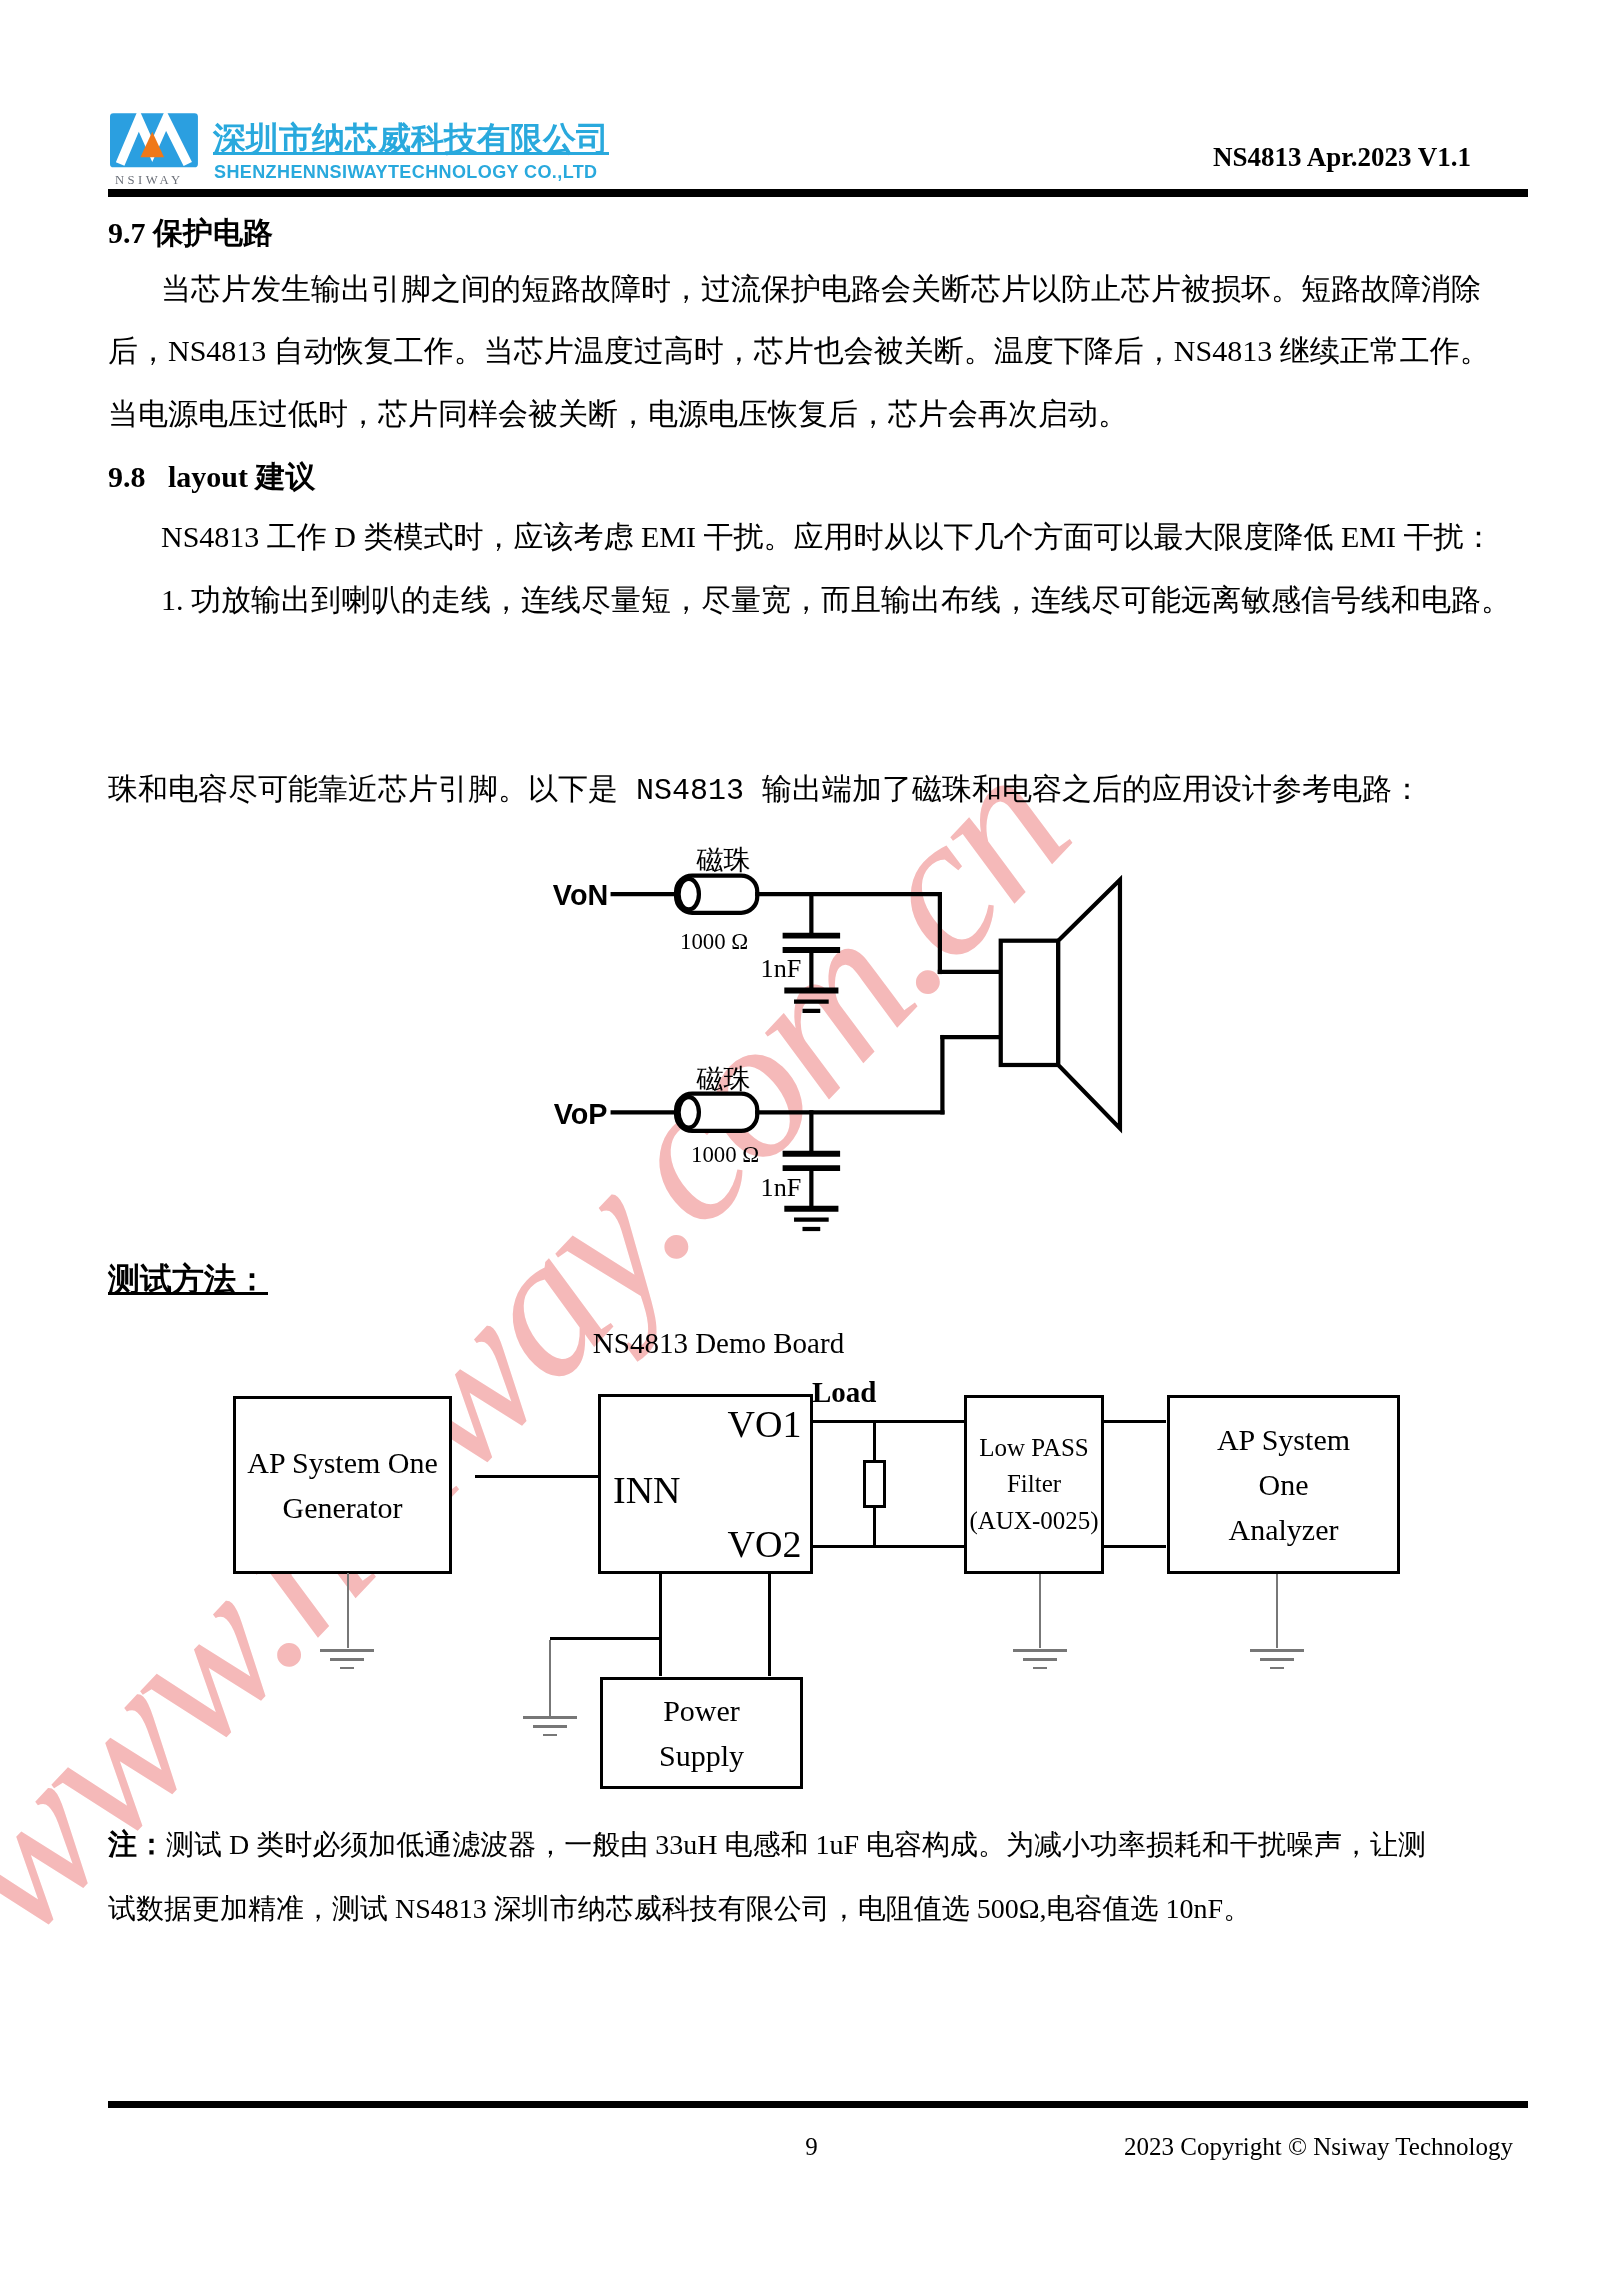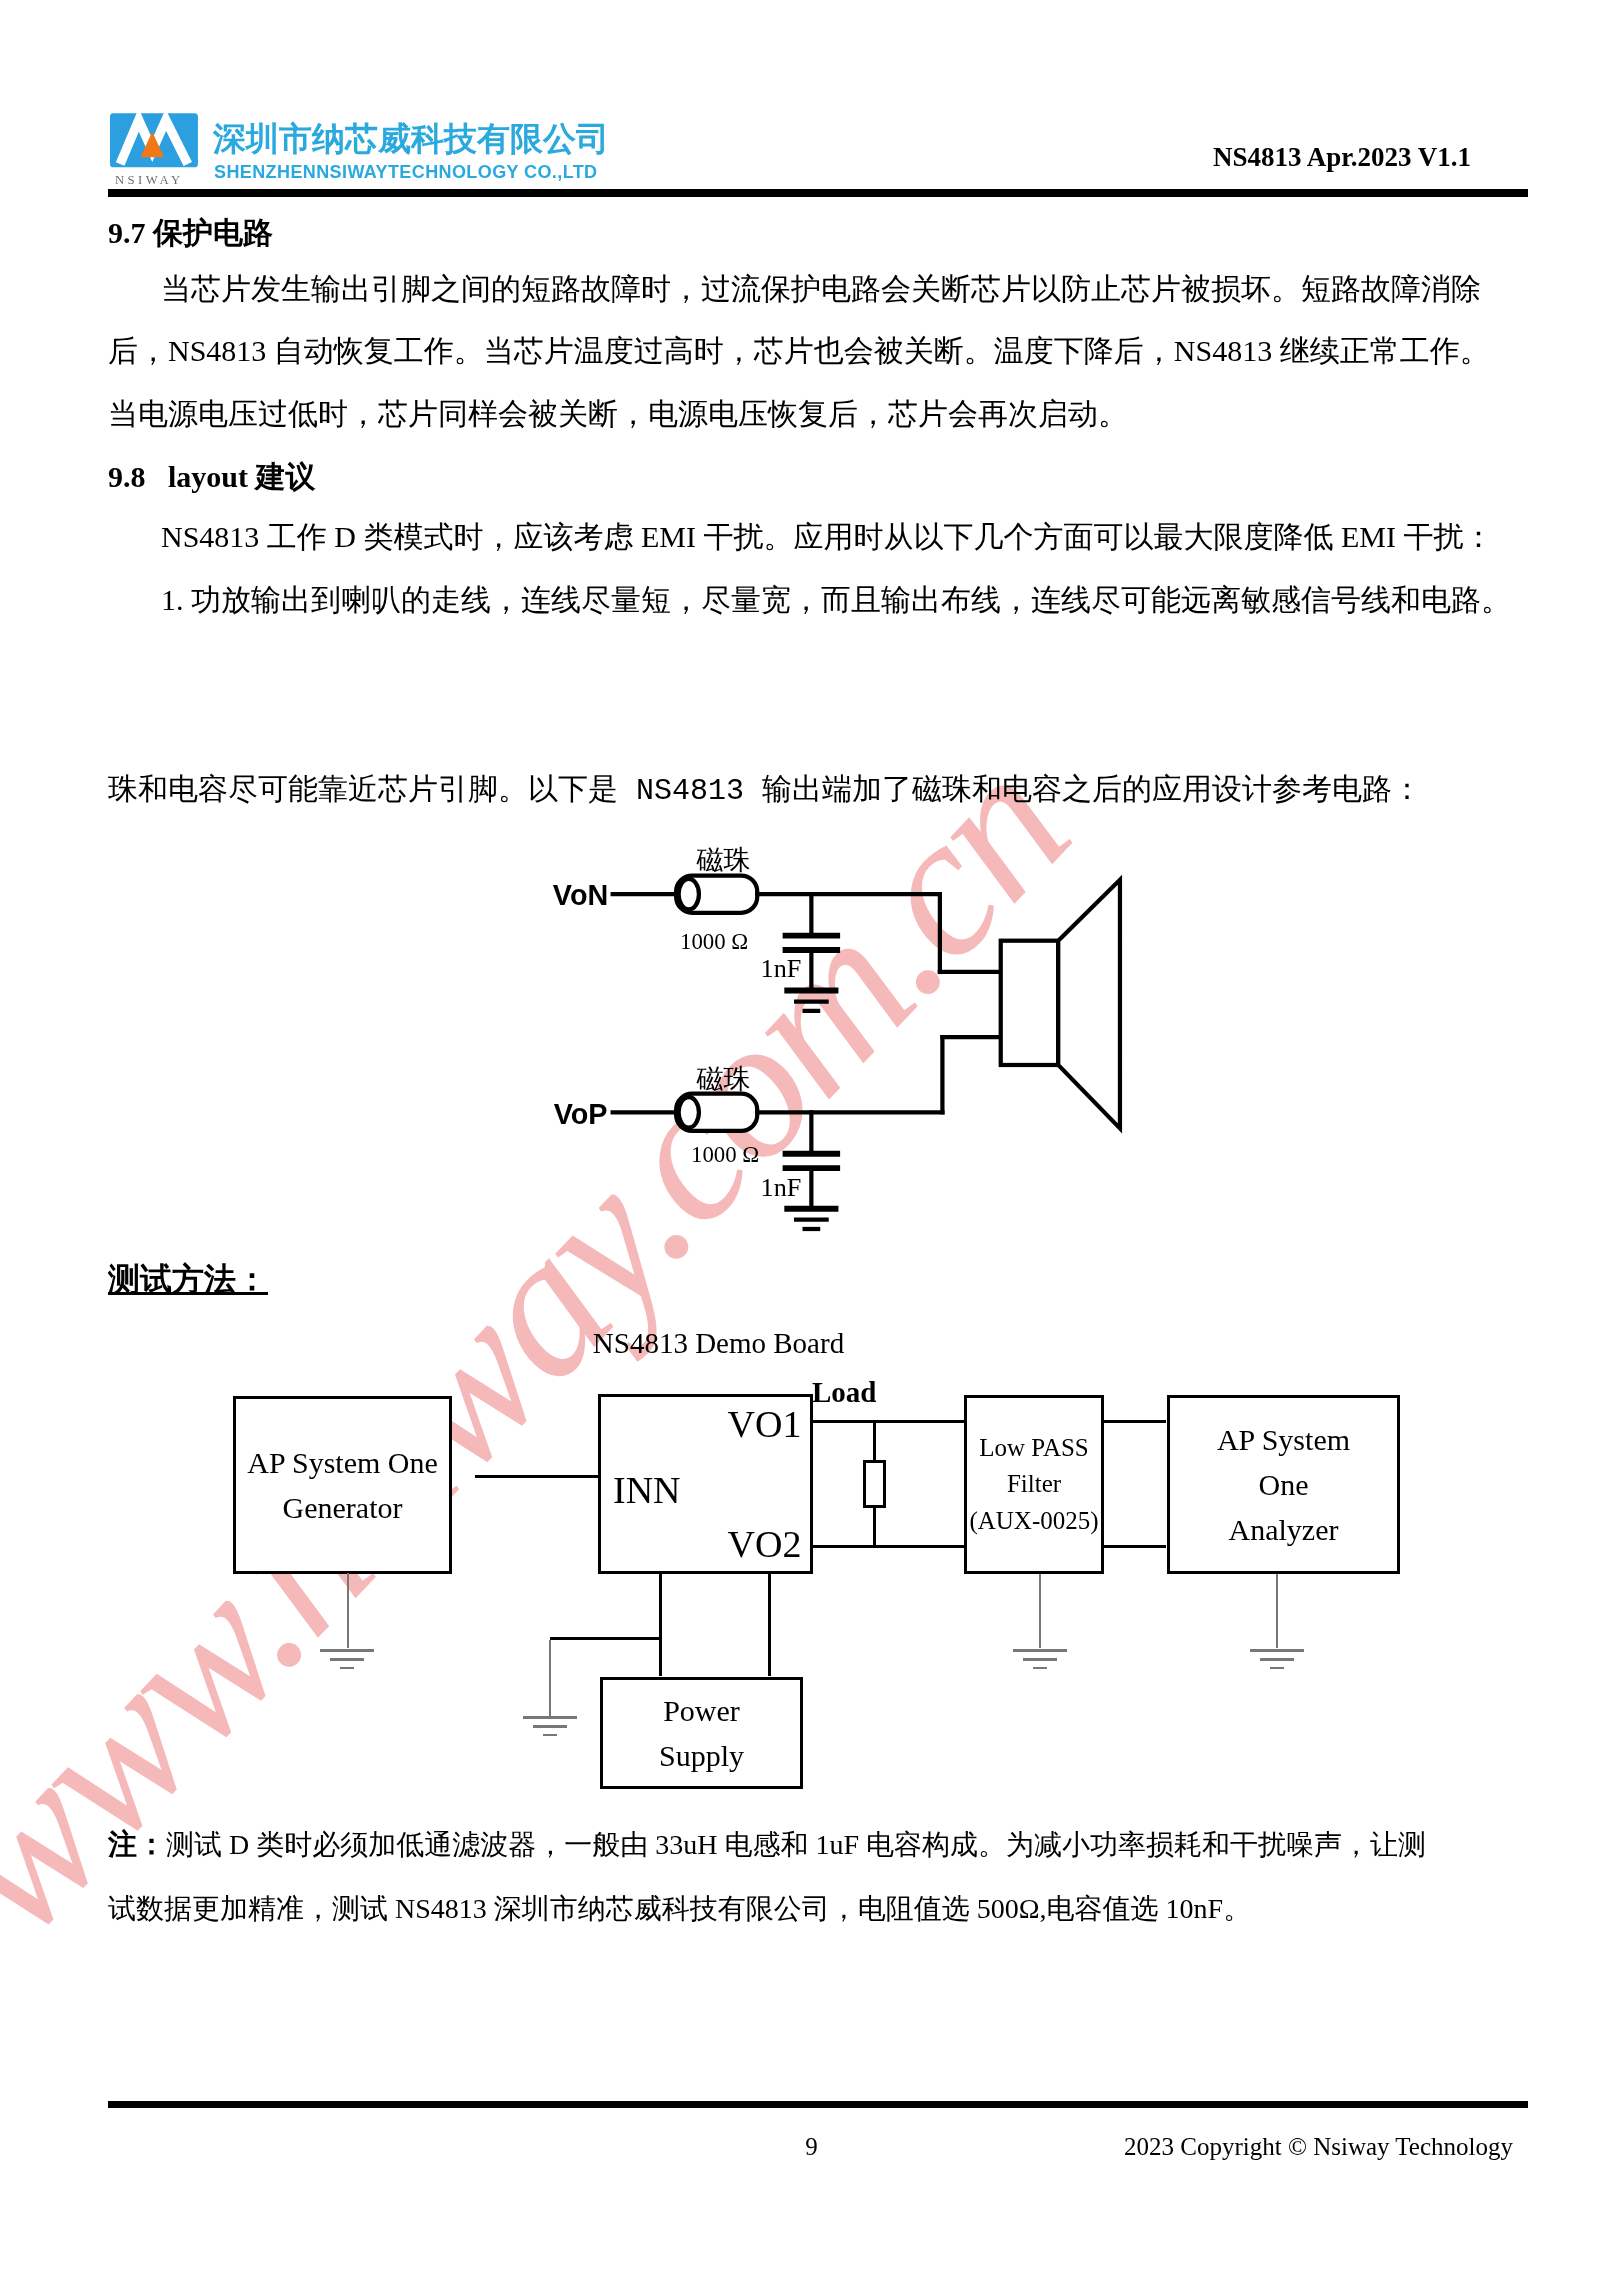--- a/index.html
+++ b/index.html
@@ -7,21 +7,21 @@
         font-family:"Liberation Serif","DejaVu Serif",serif;color:#000;}
   .abs{position:absolute;}
   
   .watermark{position:absolute;left:51px;top:1764px;width:2198px;height:206px;
     font-family:"Liberation Serif",serif;font-style:italic;font-size:201px;line-height:206px;
     color:#f5b9b9;transform-origin:0 100%;transform:rotate(-46.5deg);z-index:1;white-space:nowrap;
     letter-spacing:-5px;}
   .content{position:absolute;inset:0;z-index:2;}
   
   .company-cn{position:absolute;left:213px;top:117px;font-family:"Liberation Sans","DejaVu Sans",sans-serif;
-    font-weight:bold;font-size:33px;color:#29a9dd;}
+    font-weight:bold;font-size:33px;color:#29a9dd;text-decoration:underline;}
   .company-en{position:absolute;left:214px;top:162px;font-family:"Liberation Sans",sans-serif;
     font-weight:bold;font-size:18px;color:#29a9dd;letter-spacing:0.4px;}
   .doc-ref{position:absolute;left:1133px;top:142px;width:338px;text-align:right;
     font-weight:bold;font-size:27px;}
   .hrule{position:absolute;left:108px;width:1420px;height:7.6px;background:#000;}
   
   .bodyline{position:absolute;font-size:30px;white-space:nowrap;}
   .h-sec{position:absolute;font-size:30px;font-weight:bold;white-space:pre;}
   .h-big{position:absolute;font-size:32px;font-weight:bold;text-decoration:underline;}
   .noteline{position:absolute;font-size:28px;white-space:nowrap;}

